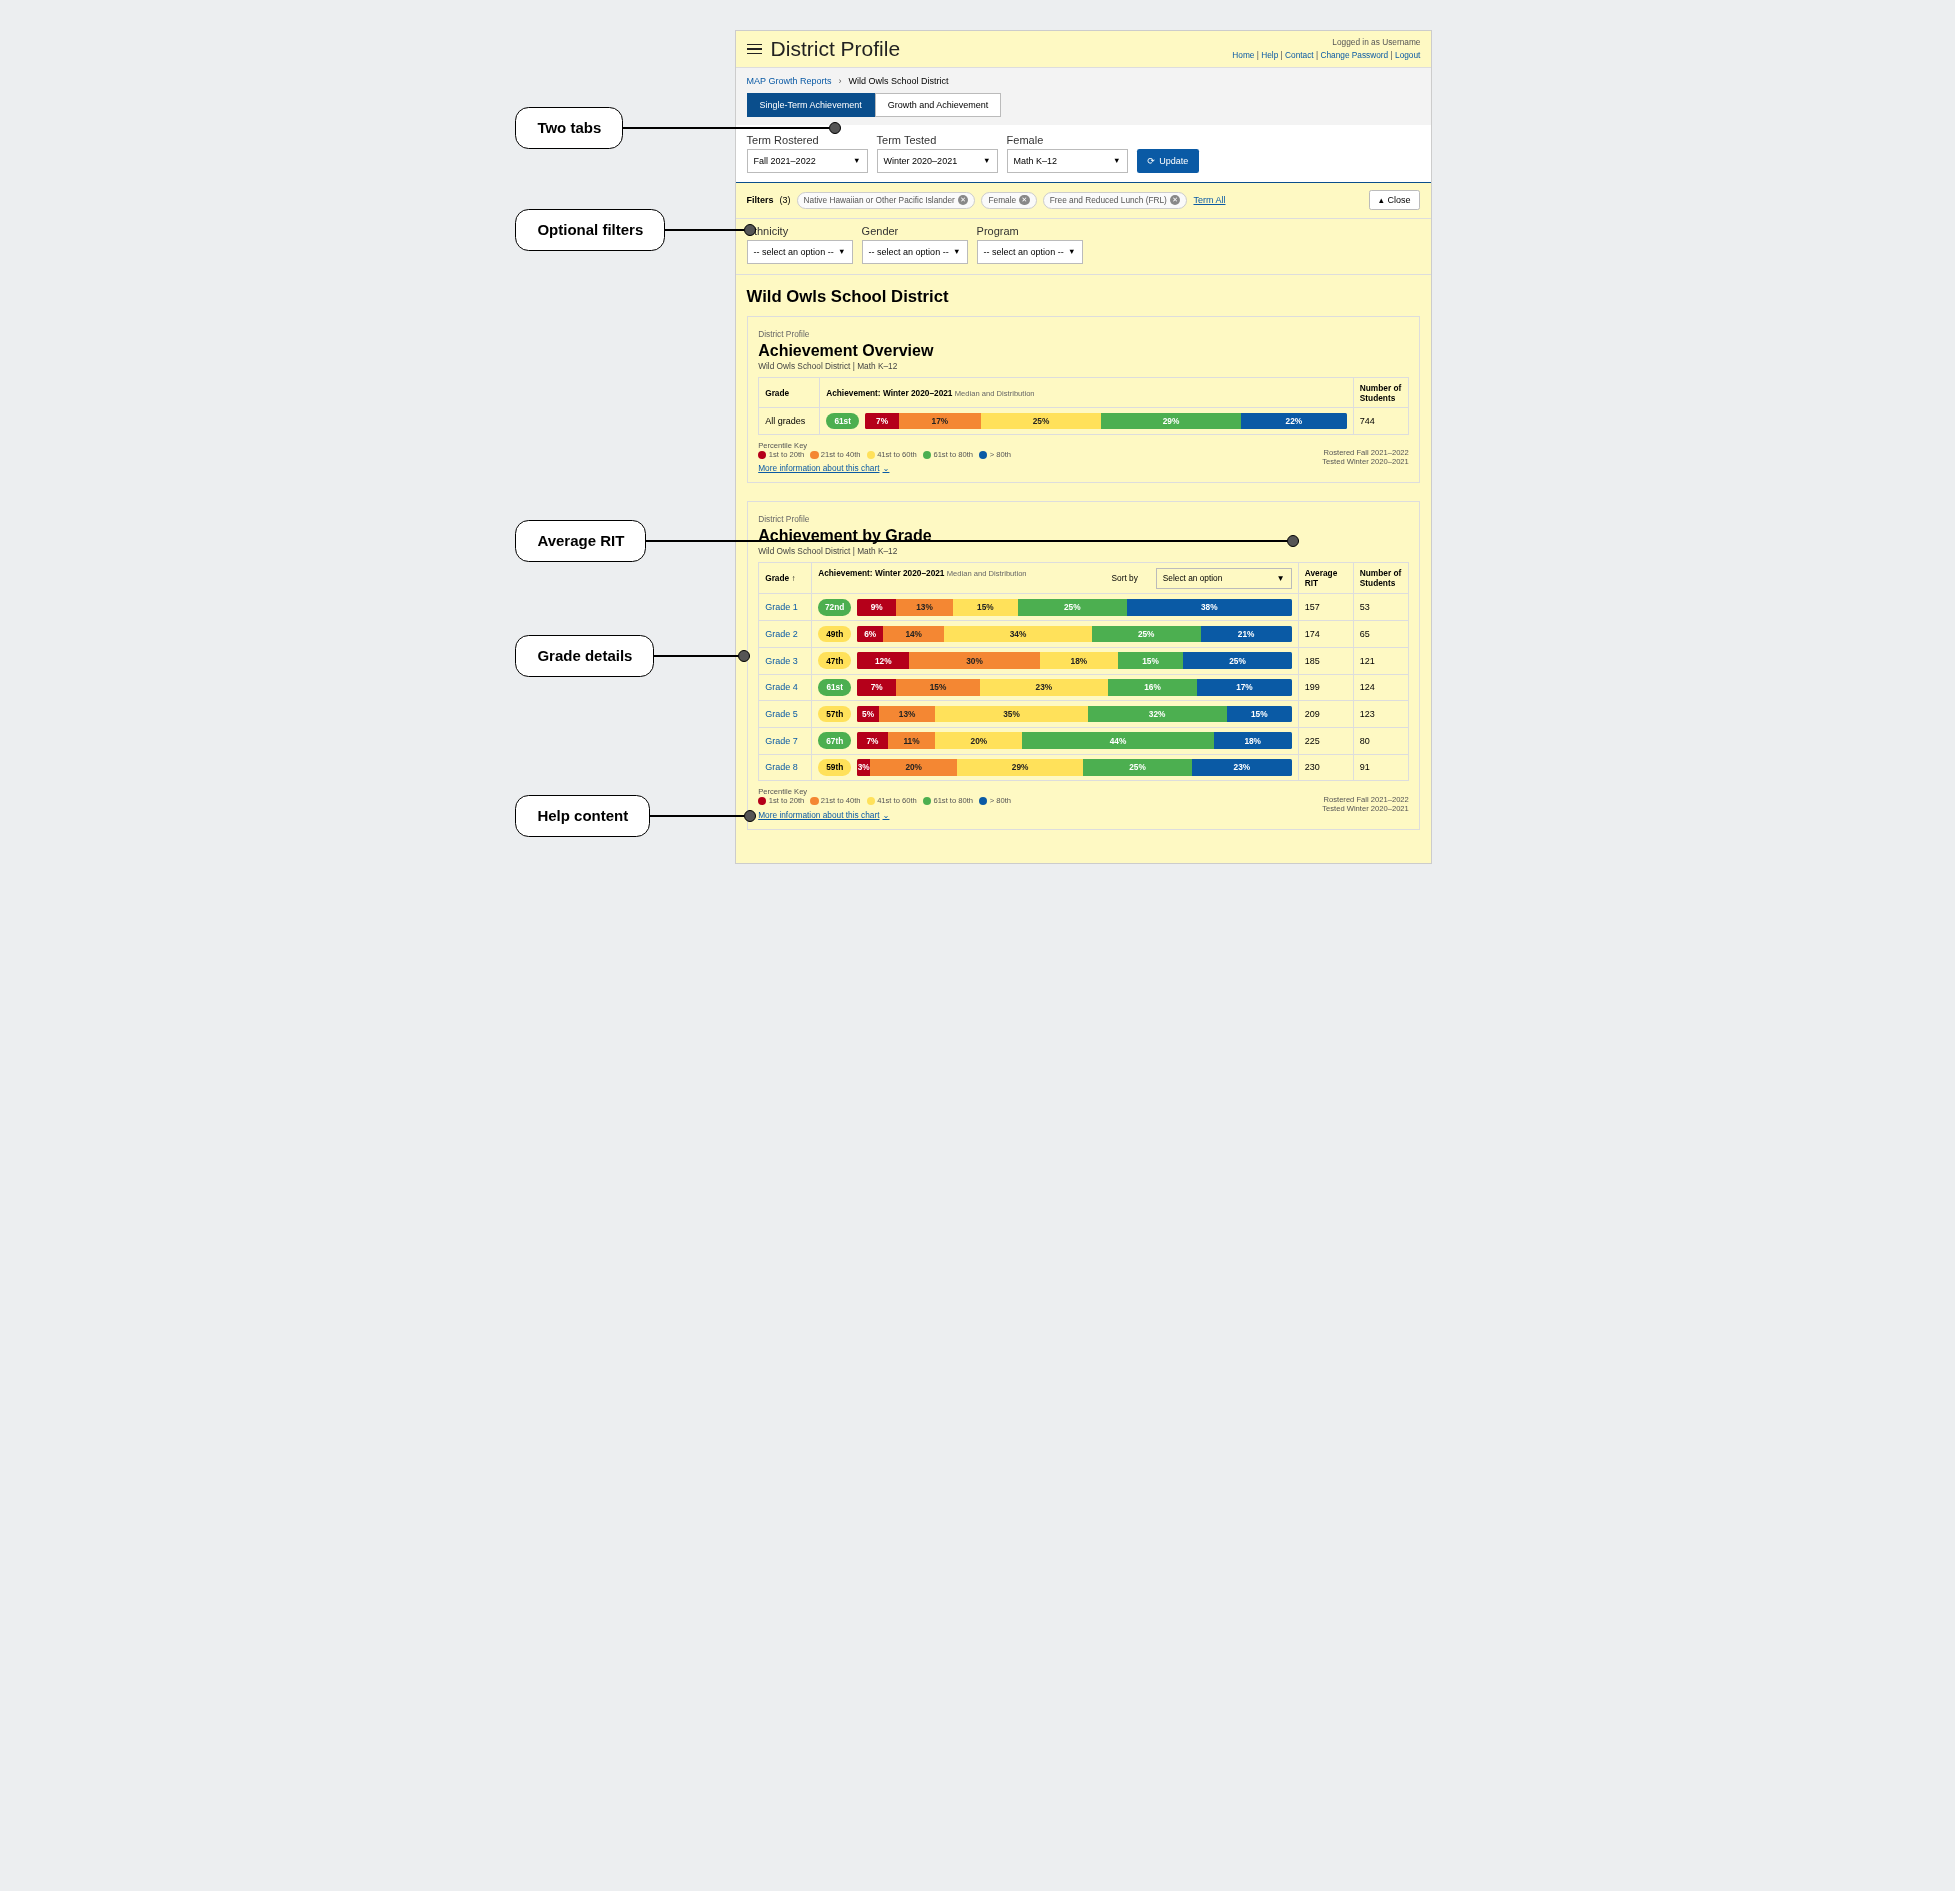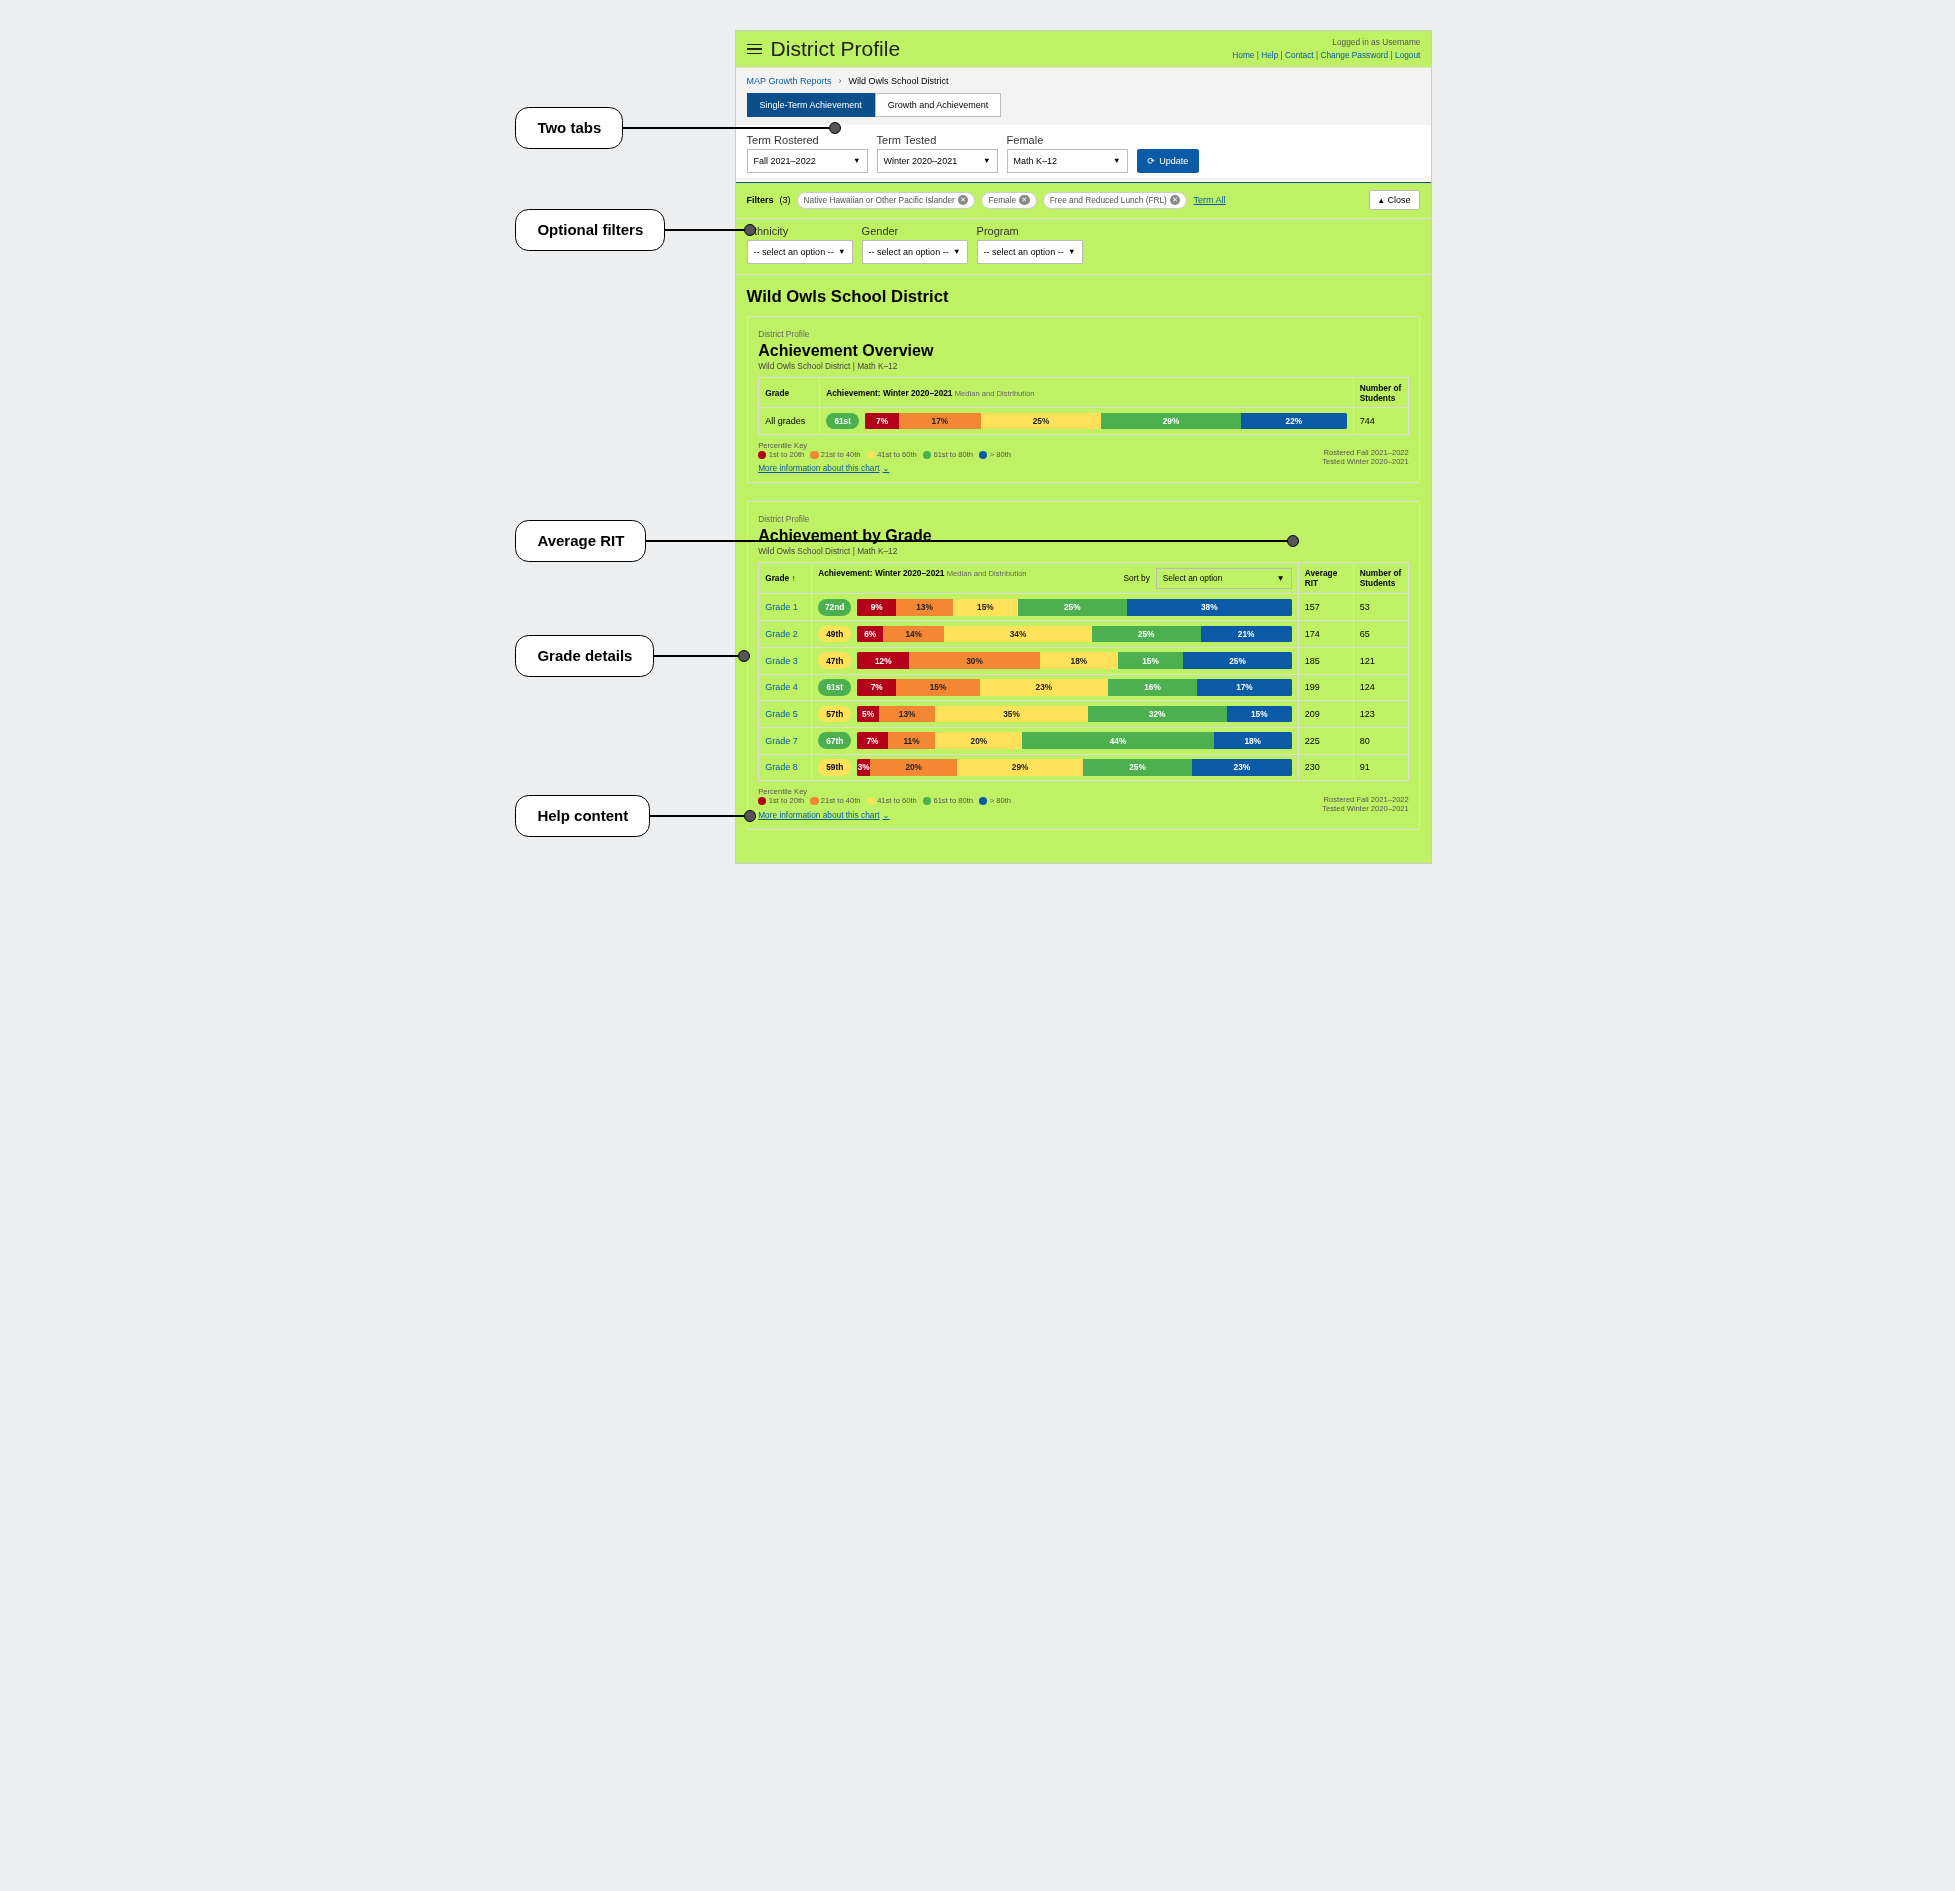--- a/index.html
+++ b/index.html
@@ -2,21 +2,21 @@
 <html style="font-size:12px"><head>
 <meta charset="utf-8">
 <style>
 *{box-sizing:border-box;margin:0;padding:0;font-family:Arial,Helvetica,sans-serif}
 body{background:#eceef0;padding:30px 23px}
 .canvas{position:relative;max-width:909px;margin:0 auto}
 .callout{position:absolute;left:-7.6px;display:flex;align-items:center;z-index:5}
 .callout-box{background:#fff;border:1.9px solid #000;border-radius:13.6px;padding:11.4px 21px;font-weight:700;font-size:15px;white-space:nowrap}
 .callout-line{flex:1;height:2.3px;background:#000;margin-left:0}
 .callout-dot{width:12px;height:12px;border-radius:50%;background:#555;border:1.5px solid #000;flex-shrink:0}
-.app{position:relative;margin-left:212px;background:#bef264;border:0.8px solid #ccc;min-height:834px}
+.app{position:relative;margin-left:212px;background:#fef9c3;border:0.8px solid #ccc;min-height:834px}
 .topbar{display:flex;justify-content:space-between;align-items:flex-start;padding:6px 10.6px}
 .topbar-left{display:flex;align-items:center;gap:9px}
 .hamburger{display:flex;flex-direction:column;gap:3px;cursor:pointer}
 .hamburger span{width:15px;height:1.5px;background:#222}
 .page-title{font-size:21px;font-weight:400;color:#222}
 .topbar-right{text-align:right;font-size:8.3px;color:#555}
 .topbar-links{margin-top:3px}
 .topbar-links a{color:#0a5aa5;text-decoration:none;cursor:pointer}
 .gray-band{background:#f3f3f3;padding:7.6px 10.6px;border-top:0.8px solid #ddd}
 .breadcrumb{font-size:9px}
@@ -56,21 +56,21 @@
 .seg.p2{background:#f48733;color:#222}
 .seg.p3{background:#ffe15a;color:#222}
 .seg.p4{background:#4caf50}
 .seg.p5{background:#0a5aa5}
 .dist-wrap{display:flex;align-items:flex-end}
 .card-footer{display:flex;justify-content:space-between;align-items:center;font-size:7.6px;color:#555;padding-top:6px}
 .key{display:flex;align-items:center;gap:6px;flex-wrap:wrap}
 .key-dot{width:8.3px;height:8.3px;border-radius:50%;display:inline-block;margin-right:2.3px;vertical-align:middle}
 .more-info{color:#0a5aa5;text-decoration:underline;font-size:8.3px;cursor:pointer;margin-top:4.5px;display:flex;align-items:center;gap:3px}
 .grade-link{color:#0a5aa5;text-decoration:none;cursor:pointer}
-.sort-wrap{display:flex;align-items:center;gap:6px;float:right;font-weight:400}
+.sort-wrap{display:flex;align-items:center;gap:18px;float:right;font-weight:400}
 .sort-select{width:136px;height:21px;border:0.8px solid #bbb;padding:0 6px;display:flex;align-items:center;justify-content:space-between;font-size:8.3px;cursor:pointer;font-weight:400}
 .sub{font-weight:400;font-size:7.6px;color:#666}
 .right-meta{text-align:right}
 </style>
 </head>
 <body>
 
 <div class="canvas">
 
 <div class="callout" style="top:77px;width:326px">

